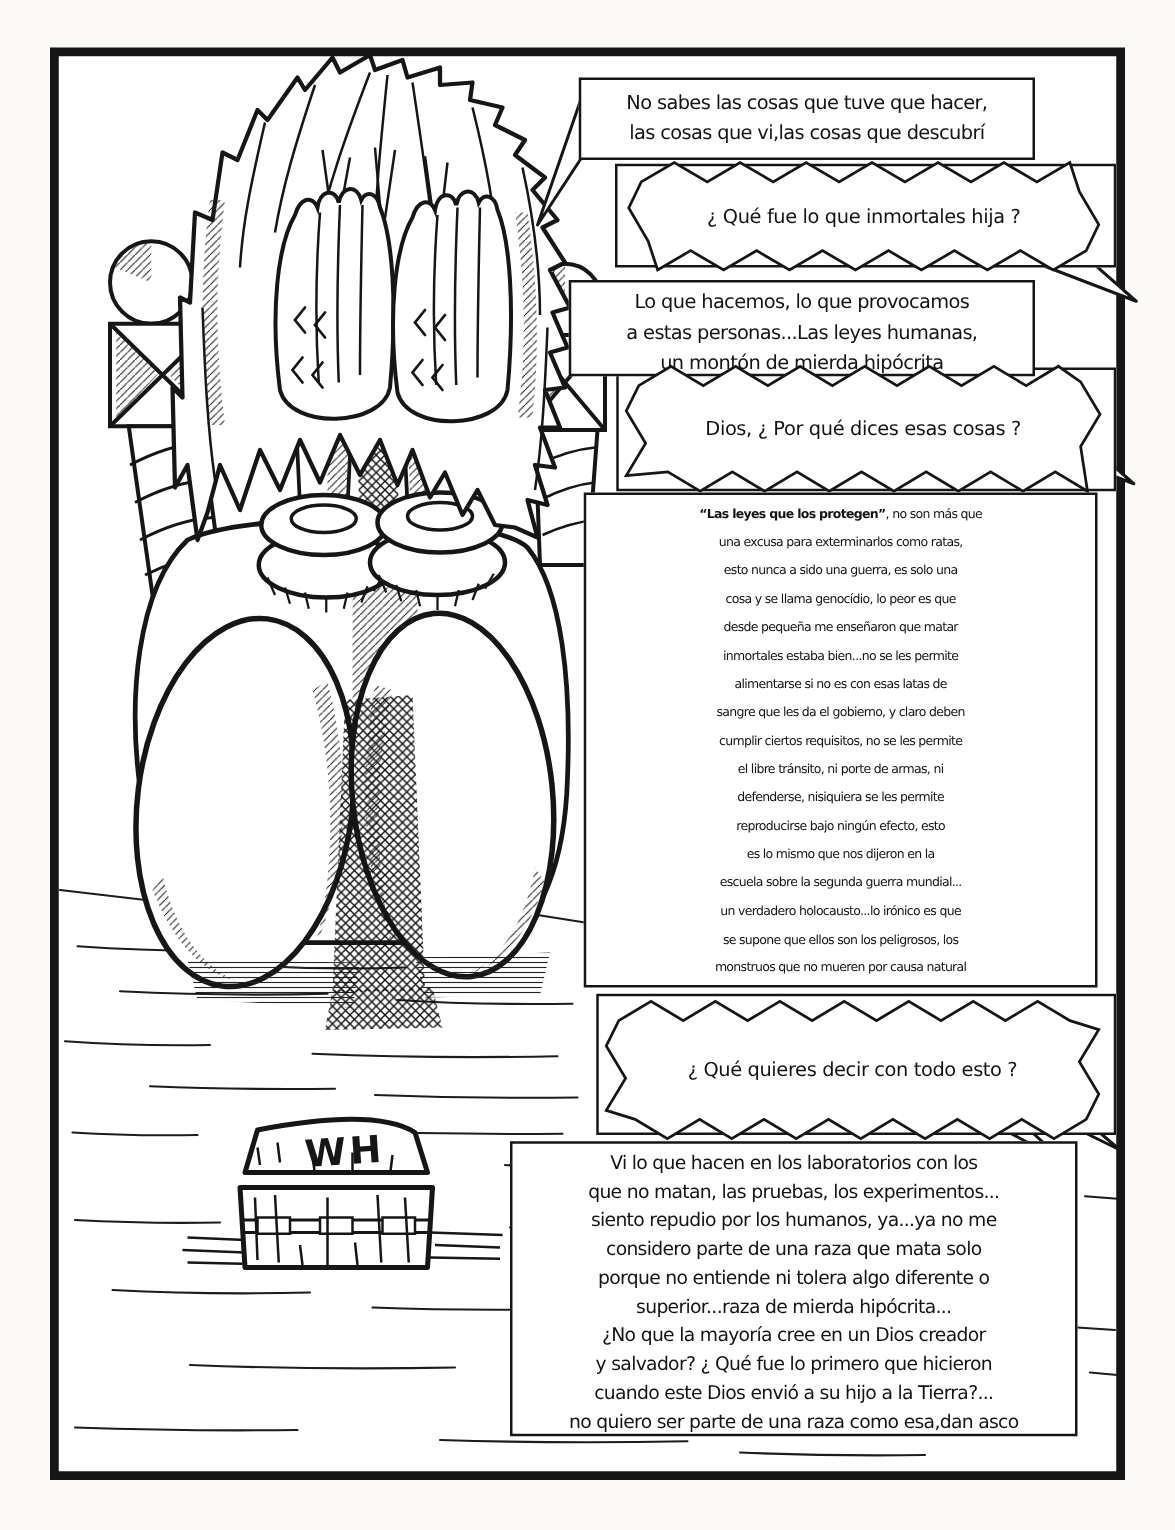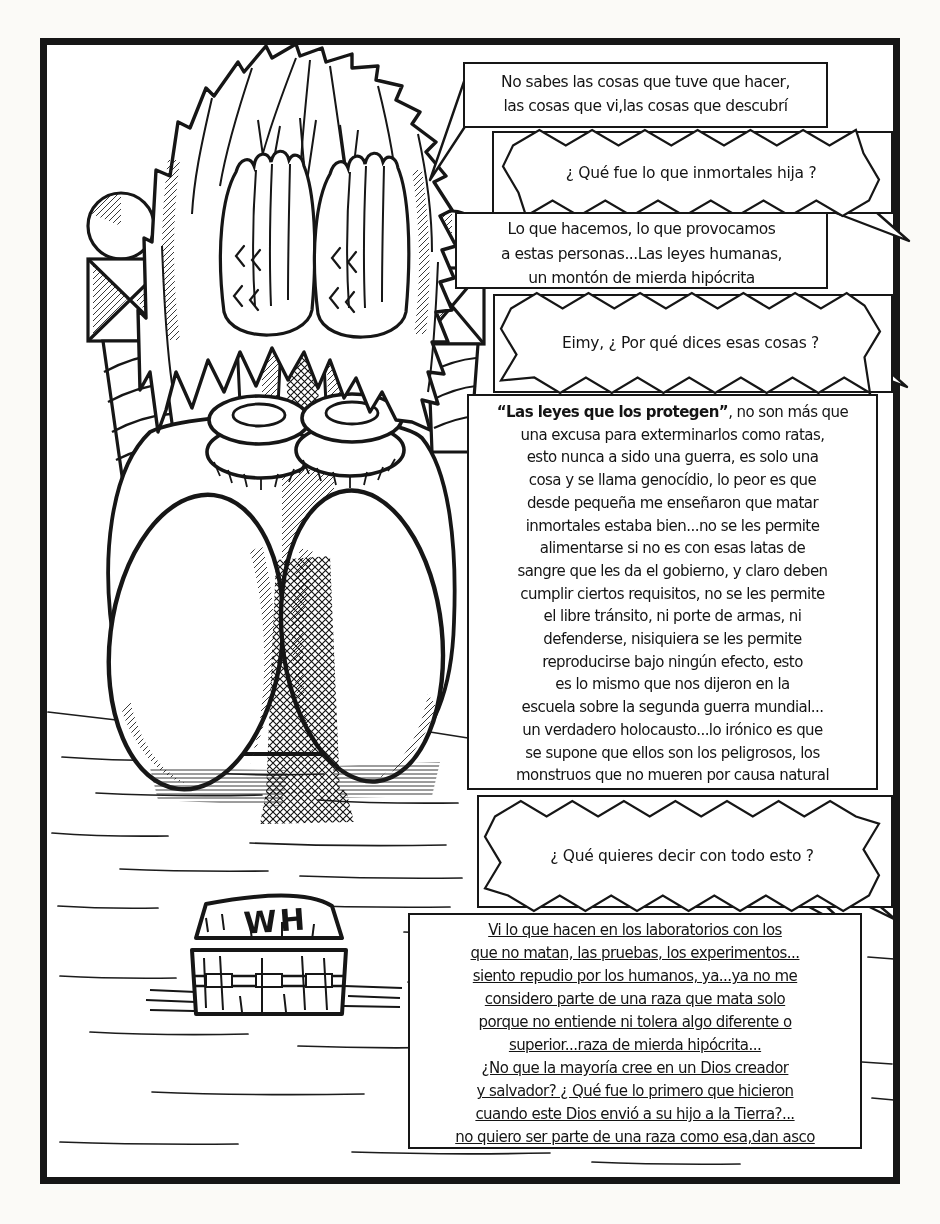--- a/index.html
+++ b/index.html
@@ -4,27 +4,27 @@
 <style>
   html,body{margin:0;padding:0;}
   body{background:#f6f5f2;font-family:"DejaVu Sans","Liberation Sans",sans-serif;}
   .page{position:relative;width:940px;height:1224px;background:#fbfaf7;overflow:hidden;}
   .art{position:absolute;left:0;top:0;width:940px;height:1224px;}
   
   .bubble{position:absolute;background:#fff;border:2.2px solid #161616;box-sizing:border-box;
           color:#141414;text-align:center;}
   .btext{white-space:pre-line;letter-spacing:-0.5px;line-height:24px;font-size:15.5px;}
   .bubble-1{left:463px;top:62px;width:365px;height:66px;padding-top:6px;}
-  .bubble-3{left:455px;top:212px;width:373px;height:77px;padding-top:3px;}
+  .bubble-3{left:455px;top:224px;width:373px;height:77px;padding-top:3px;}
   .bubble-3 .btext{line-height:24.5px;}
   .bubble-5{left:467px;top:394px;width:411px;height:396px;padding:5px 6px;}
-  .bubble-5 .btext{font-size:15px;line-height:22.7px;letter-spacing:-0.55px;}
+  .bubble-5 .btext{font-size:10px;line-height:22.7px;letter-spacing:-0.55px;}
   .bubble-5 .lead{font-weight:bold;}
   .bubble-7{left:408px;top:913px;width:454px;height:236px;padding:4px 6px;}
-  .bubble-7 .btext{font-size:15px;line-height:23px;letter-spacing:-0.55px;text-decoration:underline;}
+  .bubble-7 .btext{font-size:15px;line-height:23px;letter-spacing:-0.55px;}
   
   .inset{position:absolute;background:#fff;border:2px solid #161616;box-sizing:border-box;}
   .inset-2{left:492px;top:131px;width:401px;height:83px;}
   .inset-4{left:493px;top:294px;width:400px;height:99px;}
   .inset-6{left:477px;top:795px;width:416px;height:113px;}
   
   .burst{position:absolute;}
   .burst svg{position:absolute;left:0;top:0;width:100%;height:100%;}
   .burst .btext{position:absolute;left:0;top:0;right:0;bottom:0;display:flex;align-items:center;
                 justify-content:center;padding:0 30px;letter-spacing:-0.3px;color:#141414;}
@@ -218,21 +218,21 @@
   <div class="bubble bubble-3">
     <div class="btext">Lo que hacemos, lo que provocamos
 a estas personas...Las leyes humanas,
 un montón de mierda hipócrita</div>
   </div>
 
   <div class="burst burst-4">
     <svg viewBox="0 0 385 106">
       <polygon fill="#ffffff" stroke="#161616" stroke-width="2.2" points="13.0,18.5 38.8,3.0 64.6,18.5 90.5,3.0 116.3,18.5 142.1,3.0 167.9,18.5 193.8,3.0 219.6,18.5 245.4,3.0 271.2,18.5 297.1,3.0 322.9,18.5 348.7,3.0 366.5,15.5 382.0,41.4 366.5,67.2 372.0,103.0 346.2,87.5 320.4,103.0 294.5,87.5 268.7,103.0 242.9,87.5 217.1,103.0 191.2,87.5 165.4,103.0 139.6,87.5 113.8,103.0 87.9,87.5 62.1,103.0 36.3,87.5 3.0,90.5 18.5,64.6 3.0,38.8"></polygon>
     </svg>
-    <div class="btext">Eimy, ¿ Por qué dices esas cosas ?</div>
+    <div class="btext">Dios, ¿ Por qué dices esas cosas ?</div>
   </div>
 
   <div class="bubble bubble-5">
     <div class="btext"><b class="lead">“Las leyes que los protegen”</b><span>, no son más que
 una excusa para exterminarlos como ratas,
 esto nunca a sido una guerra, es solo una
 cosa y se llama genocídio, lo peor es que
 desde pequeña me enseñaron que matar
 inmortales estaba bien...no se les permite
 alimentarse si no es con esas latas de

